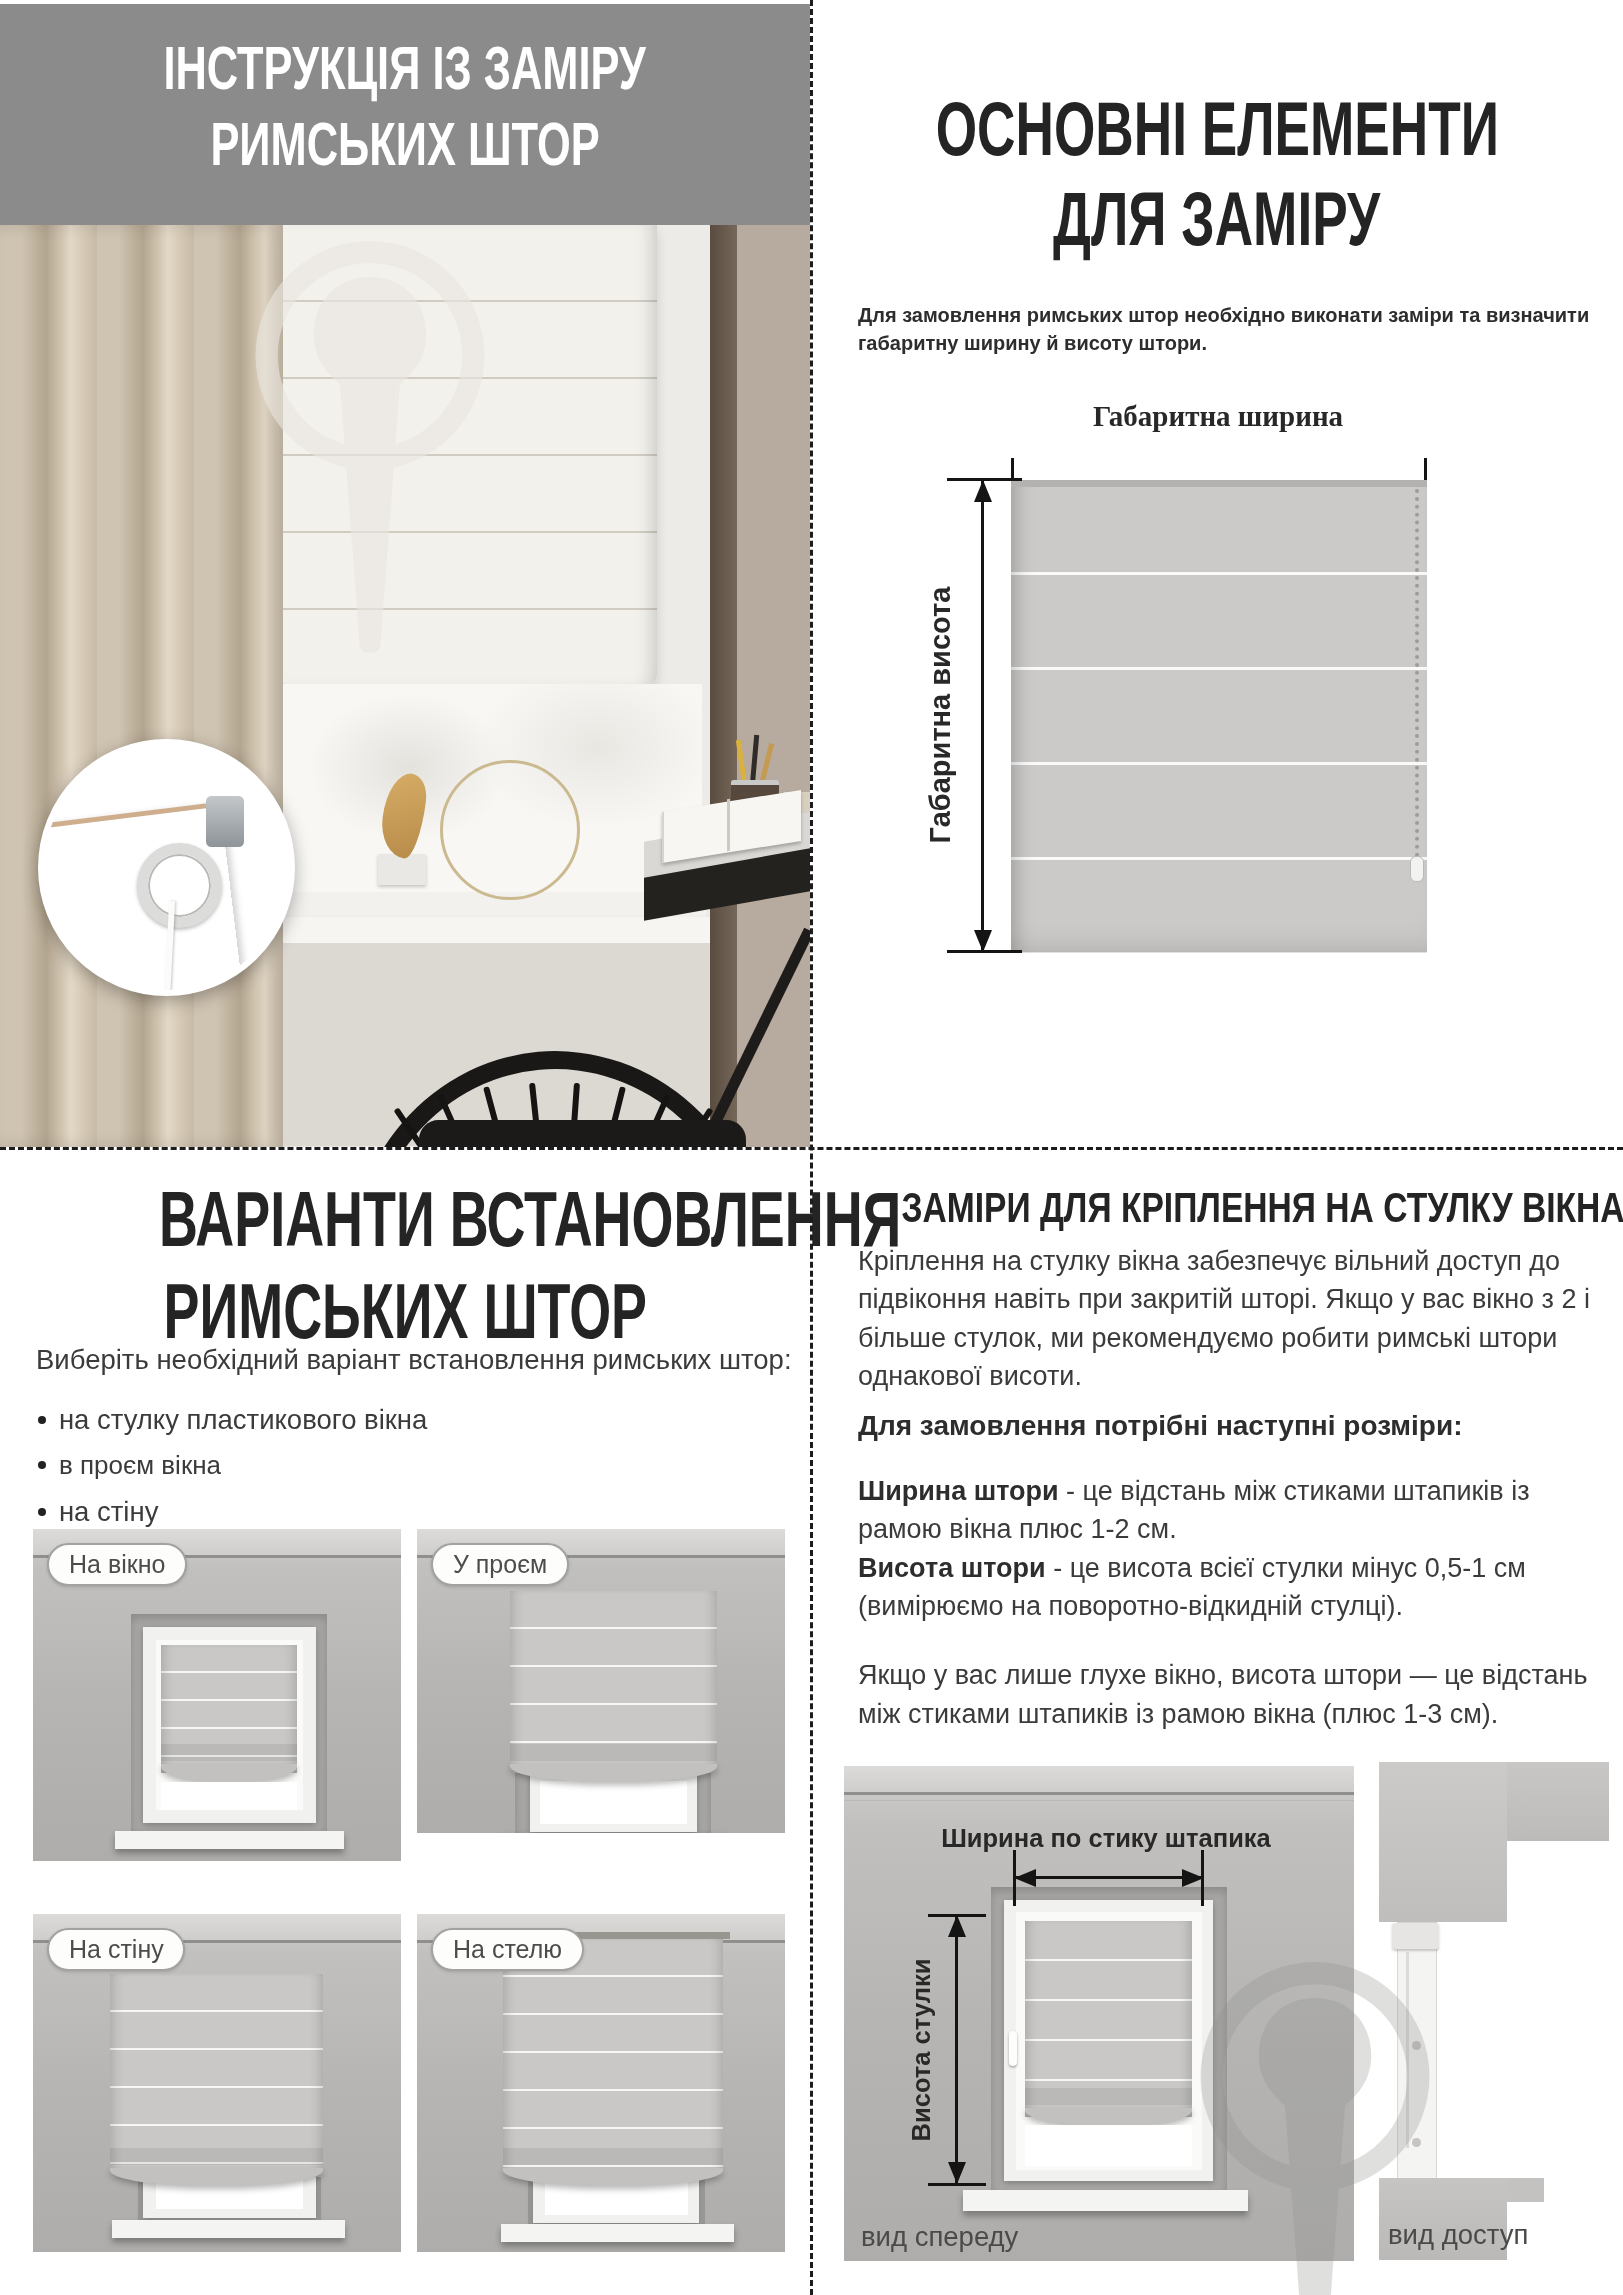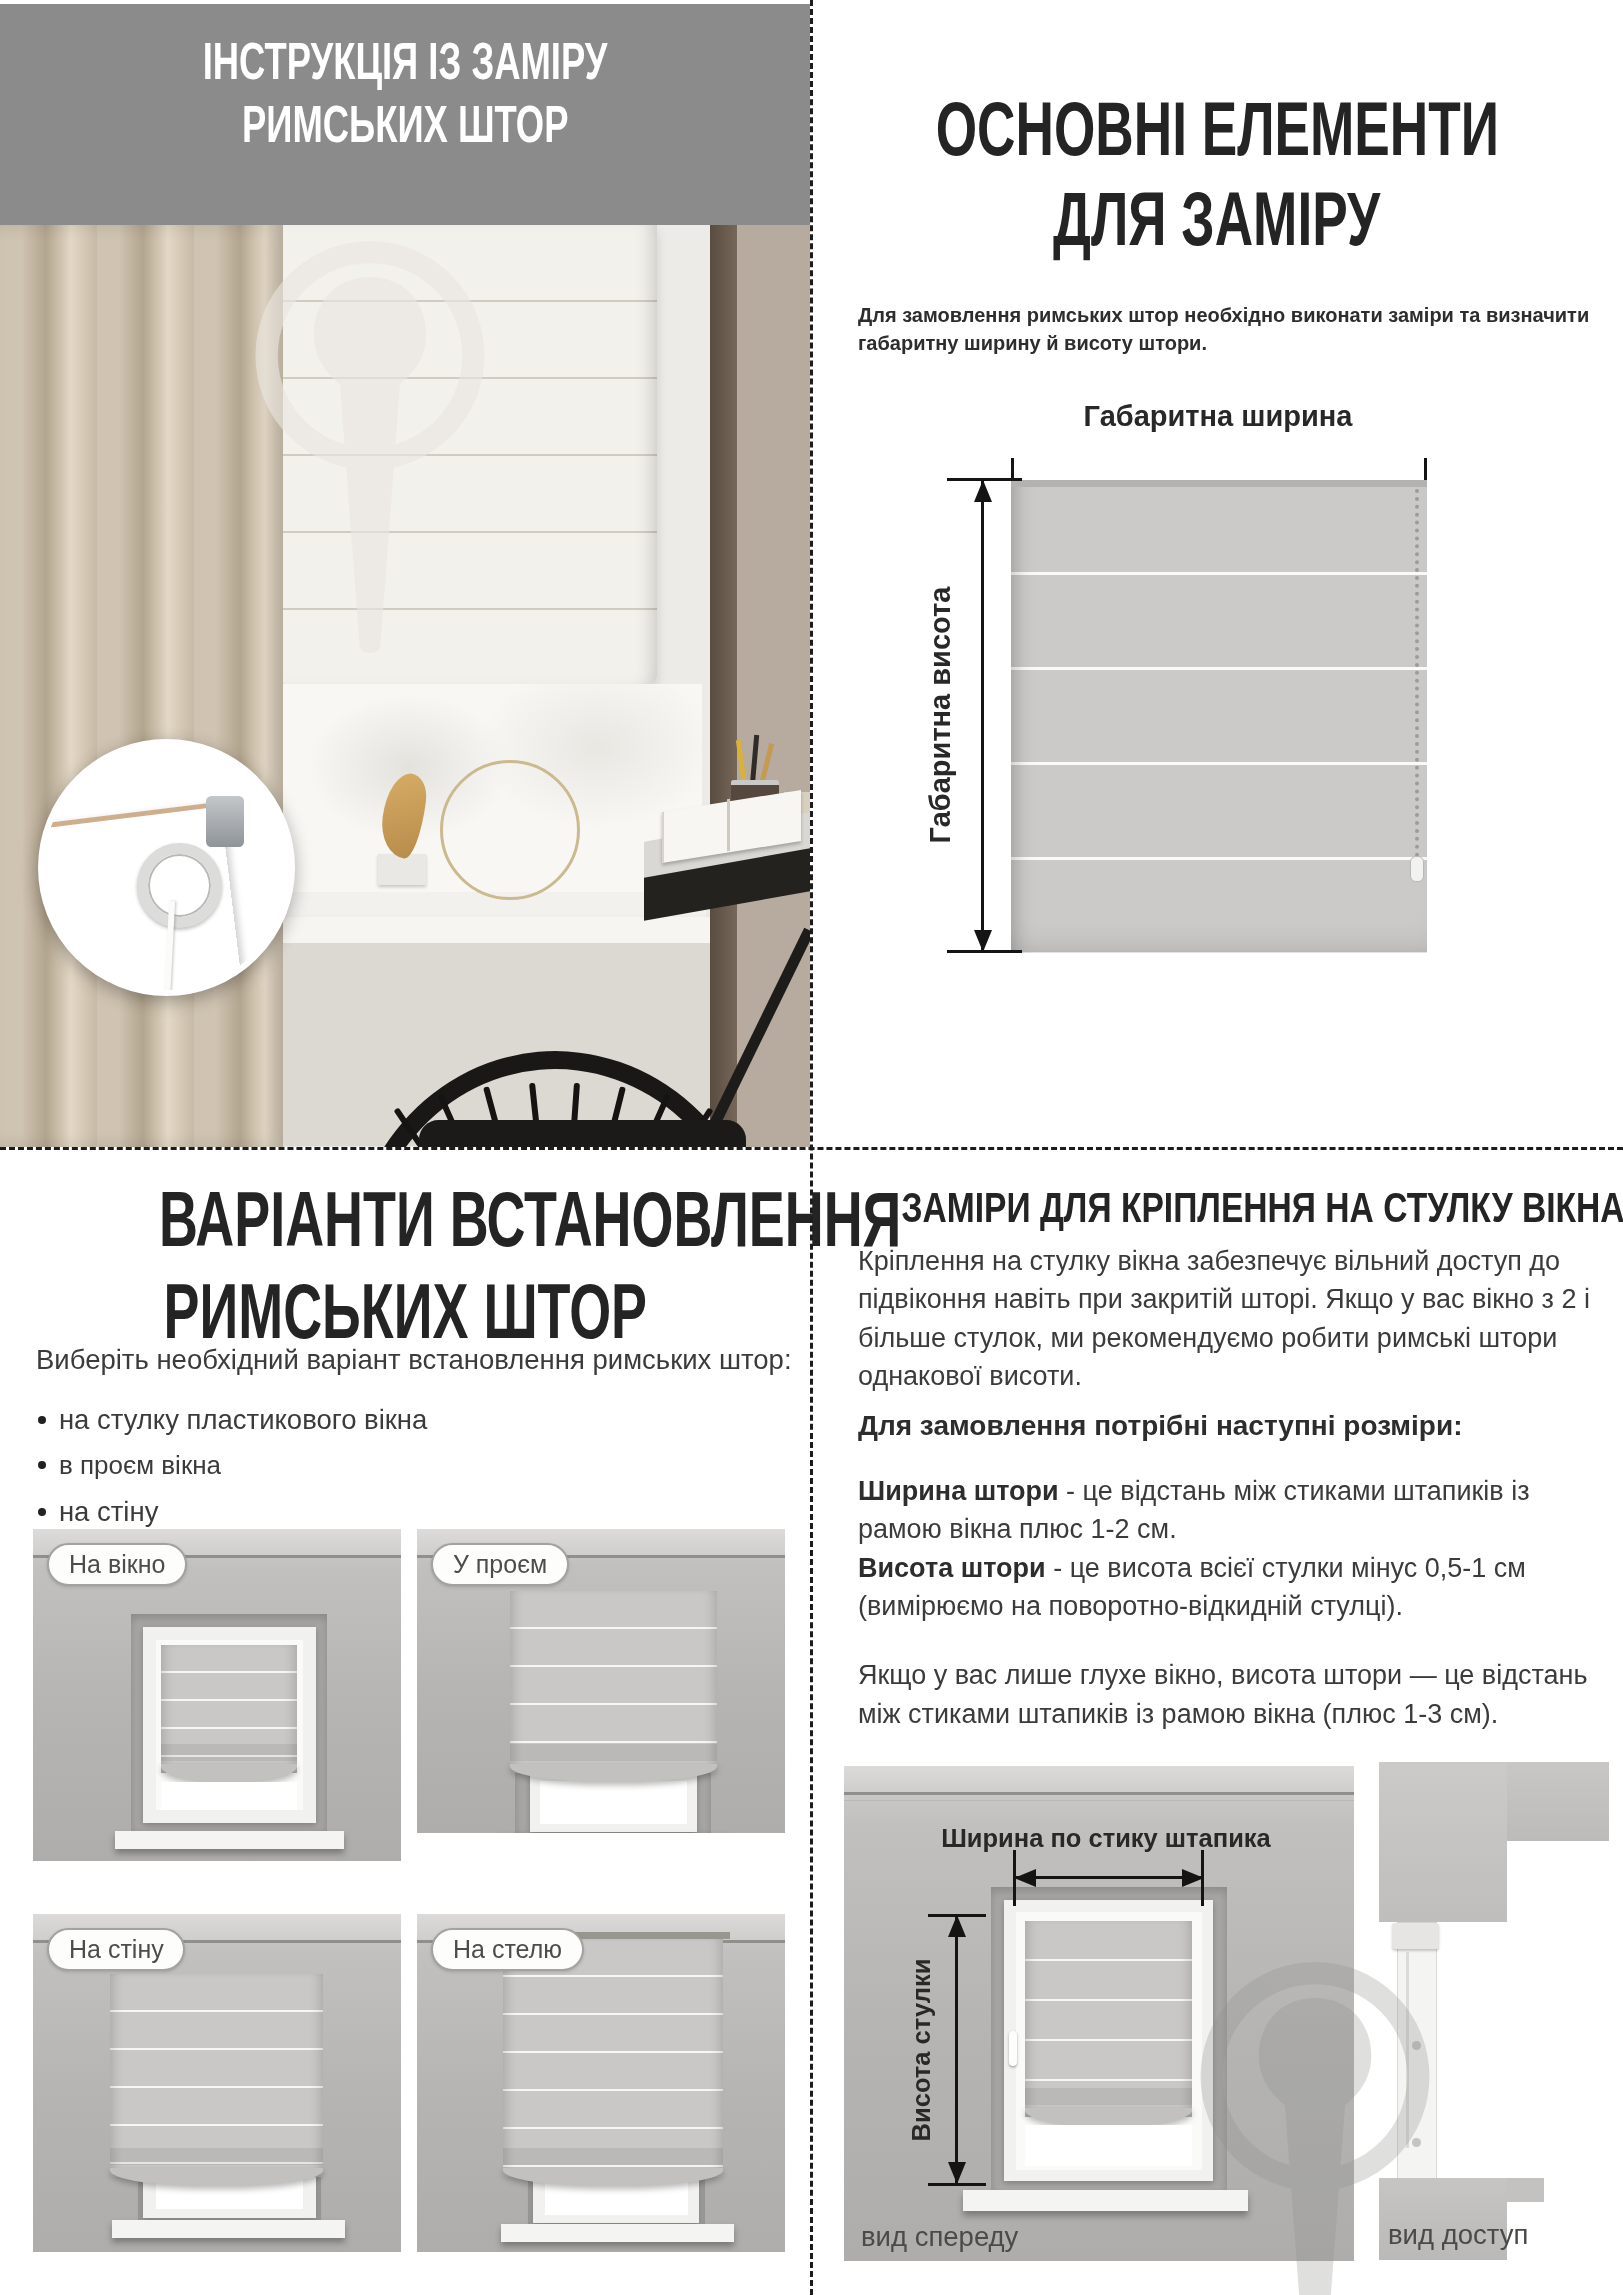--- a/index.html
+++ b/index.html
@@ -58,21 +58,21 @@
       background:repeating-linear-gradient(90deg,#cfc3b1 0 22px,#b3a58f 46px,#e3d8c6 71px,#c7baa6 97px);
       box-shadow:inset -11.8px 0 17px rgba(0,0,0,.12);}
   .spindle{width:5.9px;background:#151413;transform-origin:top center;border-radius:2.6px;}
 </style>
 </head>
 <body>
 
 <div id="page">
 
   <div class="abs" style="left:0;top:3.9px;width:810px;height:221px;background:#8b8b8b;">
-    <div class="hd" style="padding-top:26px;font-size:52px;line-height:1.22;color:#ffffff;">
+    <div class="hd" style="padding-top:26px;font-size:62px;line-height:1.22;color:#ffffff;">
       <span class="cond">ІНСТРУКЦІЯ ІЗ ЗАМІРУ</span><br>
       <span class="cond">РИМСЬКИХ ШТОР</span>
     </div>
   </div>
 
   <div class="abs" id="photo">
     <div class="abs" style="left:278px;top:0;width:432px;height:733px;background:#edebe7;"></div>
     <div class="abs" style="left:278px;top:0;width:379px;height:459px;background:#f3f1ec;
                 background-image:repeating-linear-gradient(180deg,rgba(210,205,195,0) 0 75px,rgba(205,200,190,.9) 75px 77px);
                 box-shadow:inset -14.4px 0 18.3px -10.5px rgba(0,0,0,.18), 0 6.5px 10.5px rgba(0,0,0,.12);border-radius:0 0 7.9px 7.9px;"></div>
@@ -125,21 +125,21 @@
       <div class="abs" style="left:121px;top:156px;width:5.9px;height:157px;background:#fbfbf9;transform:rotate(3deg);box-shadow:1.3px 0 2.6px rgba(0,0,0,.2);"></div>
     </div>
   </div>
 
   <div class="abs hd" style="left:811px;top:84px;width:812px;font-size:76px;line-height:1.18;">
     <span class="cond">ОСНОВНІ ЕЛЕМЕНТИ</span><br>
     <span class="cond">ДЛЯ ЗАМІРУ</span>
   </div>
   <div class="abs body-txt bold" style="left:858px;top:301px;width:733px;font-size:20px;line-height:1.4;">Для замовлення римських штор необхідно виконати заміри та визначити габаритну ширину й висоту штори.</div>
 
-  <div class="abs hlabel" style="left:1218px;top:400px;font-size:29px;">Габаритна ширина</div>
+  <div class="abs hlabel" style="left:1218px;top:400px;font-size:29px;font-family:Liberation Serif, serif;">Габаритна ширина</div>
   <div class="abs tick-v" style="left:1011px;top:458px;height:75px;"></div>
   <div class="abs tick-v" style="left:1424px;top:458px;height:75px;"></div>
   <div class="abs arr-h" style="left:1013px;top:494px;width:411px;"></div>
 
   <div class="abs rb-big" style="left:1011px;top:480px;width:416px;height:473px;"></div>
   <div class="abs" style="left:1011px;top:480px;width:416px;height:6.5px;background:#b3b2b0;"></div>
   <div class="abs" style="left:1415px;top:489px;width:0;height:376px;border-right:4.6px dotted #9d9c9a;"></div>
   <div class="abs" style="left:1410px;top:856px;width:11.8px;height:23.6px;background:#f2f2f0;border:1.3px solid #b8b8b6;border-radius:5.9px;"></div>
 
   <div class="abs tick-h" style="left:947px;top:478px;width:75px;"></div>

